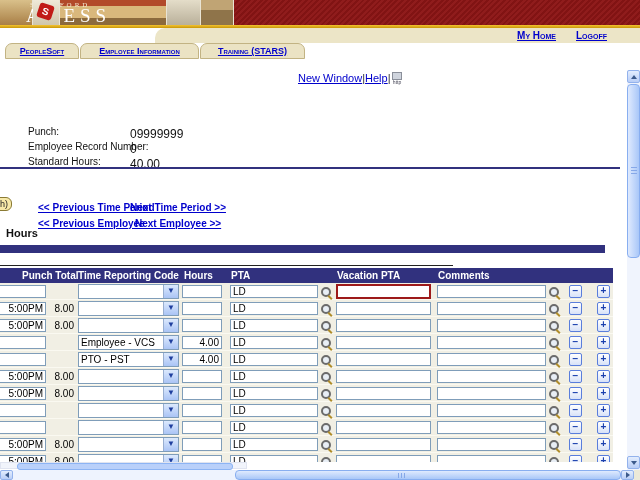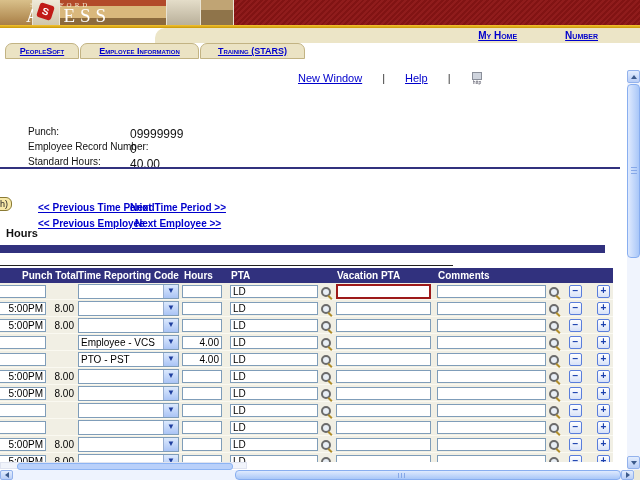--- a/index.html
+++ b/index.html
@@ -16,31 +16,31 @@
   .collage .ph{height:25px;border-right:1px solid #e9e4d4}
   .ph1{width:32px;background:linear-gradient(#d9c08a,#a97f46)}
   .ph2{width:27px;background:linear-gradient(#efe9d8,#cfc6ab);position:relative}
   .s-badge{position:absolute;left:5px;top:4px;width:15px;height:15px;background:#c11b17;border-radius:3px;
            transform:rotate(18deg);color:#fff;font-weight:bold;font-size:10px;line-height:15px;text-align:center}
   .ph3{width:106px;background:linear-gradient(#b24a2a 0 6px,#d9b87c 6px 18px,#8c6a3c 18px 25px)}
   .ph4{width:34px;background:linear-gradient(#e4ddc9,#b9b09a)}
   .ph5{width:32px;background:linear-gradient(#c0a474 0 10px,#8f744a 10px 25px)}
   .gold-stripe{left:0;top:25px;width:640px;height:3px;background:linear-gradient(#f4c431,#c99708)}
   .tan-strip{left:155px;top:28px;width:485px;height:15px;background:#ece5c7;border-radius:10px 0 0 0;
-             display:flex;justify-content:flex-end;align-items:center;padding-right:42px;box-sizing:border-box;gap:48px}
+             display:flex;justify-content:flex-end;align-items:center;padding-right:33px;box-sizing:border-box;gap:20px}
   .portal-link{font-size:10px;font-weight:bold;font-variant:small-caps;color:#0000cc;text-decoration:underline;cursor:pointer}
 
   
   .tab{top:43px;height:14px;background:#ebe3c4;border:1px solid #c2b383;border-radius:7px 7px 0 0;
        display:flex;align-items:center;justify-content:center;cursor:pointer}
   .tab span{font-size:9px;font-weight:bold;font-variant:small-caps;color:#0000cc;text-decoration:underline}
   .tab1{left:5px;width:72px}.tab2{left:80px;width:117px}.tab3{left:200px;width:103px}
 
   
-  .pagebar{left:298px;top:72px;display:flex;align-items:flex-start;gap:20px;font-size:11px}
+  .pagebar{left:298px;top:72px;display:flex;align-items:flex-start;gap:0;font-size:11px}
   .pagebar a{color:#0000cc;text-decoration:underline;cursor:pointer}
   .sep{color:#333}
   .http-icon{width:13px;height:14px;display:flex;flex-direction:column;align-items:center;cursor:pointer}
   .http-icon .pg{width:10px;height:8px;background:#cfd4dd;border:1px solid #8a8f9a;box-sizing:border-box}
   .http-icon .cap{font-size:5px;color:#445;line-height:5px}
 
   
   .info-label{left:28px;font-size:10px;color:#111}
   .info-value{left:130px;font-size:12px;color:#111}
   .navy-rule{left:0;top:167px;width:620px;height:2px;background:#31317e}
@@ -123,21 +123,21 @@
       <div class="s-badge">S</div>
     </div>
     <div class="ph ph3"></div>
     <div class="ph ph4"></div>
     <div class="ph ph5"></div>
   </div>
 </div>
 <div class="abs gold-stripe"></div>
 <div class="abs tan-strip">
   <span class="portal-link">My Home</span>
-  <span class="portal-link">Number</span>
+  <span class="portal-link">Logoff</span>
 </div>
 
 <div class="abs tab tab1">
   <span>PeopleSoft</span>
 </div>
 <div class="abs tab tab2">
   <span>Employee Information</span>
 </div>
 <div class="abs tab tab3">
   <span>Training (STARS)</span>

